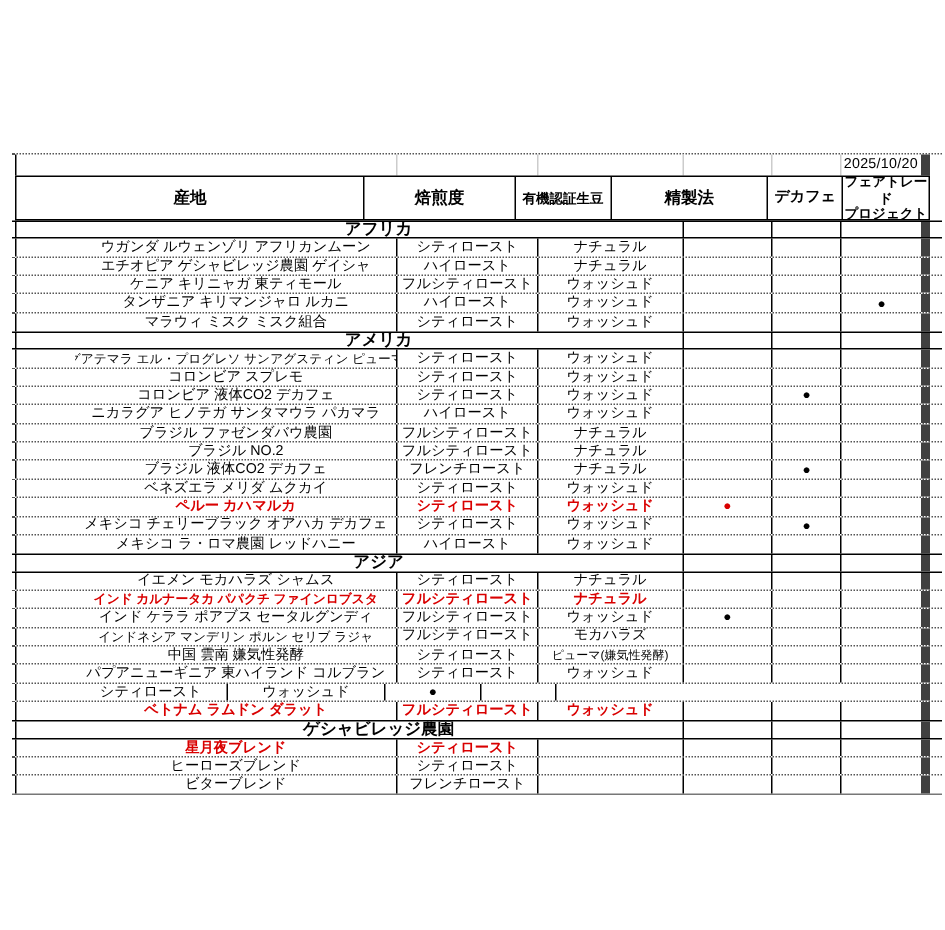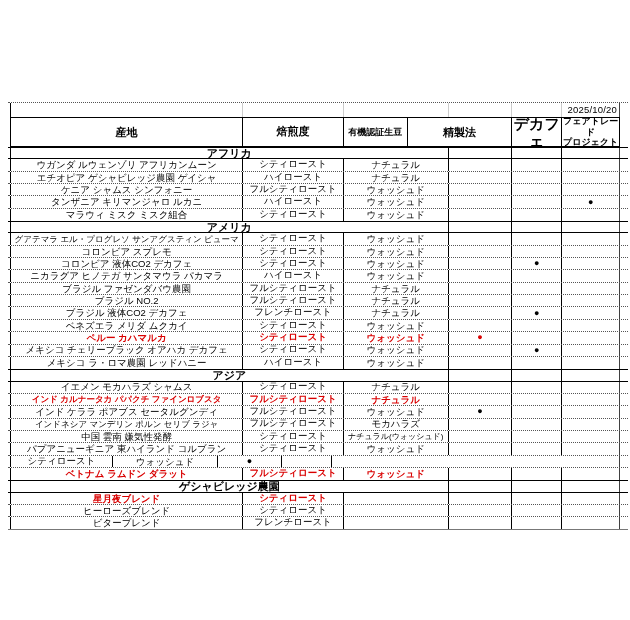--- a/index.html
+++ b/index.html
@@ -17,38 +17,38 @@
 
   
   .thead{position:absolute;left:8px;top:117px;width:620px;height:30px;box-sizing:border-box;}
   .thead .cells{display:flex;height:100%;margin-left:2px;width:610px;box-sizing:border-box;
                 border:1px solid #000;}
   .hcell{box-sizing:border-box;border-left:1px solid #000;display:flex;align-items:center;
          justify-content:center;text-align:center;font-weight:bold;font-size:11px;
          white-space:pre-line;line-height:1.15;}
   .hcell:first-child{border-left:none;}
   .hcell.small{font-size:9px;}
-  .hcell.mid{font-size:15px;}
+  .hcell.mid{font-size:10px;}
 
   
   .tbody{position:absolute;left:8px;top:147px;width:620px;box-sizing:border-box;}
   .row{position:relative;height:12.35px;box-sizing:border-box;border-bottom:1px dotted #555;}
   .row.section{border-top:1px solid #000;border-bottom:1px solid #000;}
   .row.nobot{border-bottom:none;}
   .row.lastrow{border-bottom:1px solid #777;}
   .cells{display:flex;height:100%;margin-left:2px;width:610px;box-sizing:border-box;
-         border-left:1px solid #000;border-right:1px solid #404040;}
+         border-left:1px solid #000;border-right:6px solid #404040;}
   .cell{box-sizing:border-box;border-left:1px solid #000;height:100%;overflow:hidden;
         display:flex;align-items:center;justify-content:center;text-align:center;
         font-size:9.5px;white-space:nowrap;line-height:1;}
-  .cell:first-child{border-left:none;}
+  .cell:first-child{border-left:none;margin-left:39px;}
   .section .cell{font-weight:bold;font-size:11px;}
   .row.redrow .cell{color:var(--red,#d90000);font-weight:bold;}
   .dot{font-size:9px;line-height:1;}
-  .c0{width:232px;} .c1{width:101px;font-family:Liberation Mono, monospace;} .c2{width:105px;}
+  .c0{width:232px;} .c1{width:101px;} .c2{width:105px;}
   .c3{width:64px;}  .c4{width:50px;}  .c5{width:58px;}
   .cmerge{width:438px;}
 </style>
 </head>
 <body>
 
 <div class="sheet">
 
   <div class="daterow">
     <div class="cells">
@@ -99,21 +99,21 @@
           <div class="cell c0">エチオピア ゲシャビレッジ農園 ゲイシャ</div>
           <div class="cell c1">ハイロースト</div>
           <div class="cell c2">ナチュラル</div>
           <div class="cell c3"></div>
           <div class="cell c4"></div>
           <div class="cell c5"></div>
         </div>
       </div>
       <div class="row">
         <div class="cells">
-          <div class="cell c0">ケニア シャムス シンフォニー</div>
+          <div class="cell c0">ケニア キリニャガ 東ティモール</div>
           <div class="cell c1">フルシティロースト</div>
           <div class="cell c2">ウォッシュド</div>
           <div class="cell c3"></div>
           <div class="cell c4"></div>
           <div class="cell c5"></div>
         </div>
       </div>
       <div class="row">
         <div class="cells">
           <div class="cell c0">タンザニア キリマンジャロ ルカニ</div>
@@ -309,21 +309,21 @@
           <div class="cell c2">モカハラズ</div>
           <div class="cell c3"></div>
           <div class="cell c4"></div>
           <div class="cell c5"></div>
         </div>
       </div>
       <div class="row">
         <div class="cells">
           <div class="cell c0">中国 雲南 嫌気性発酵</div>
           <div class="cell c1">シティロースト</div>
-          <div class="cell c2" style="font-size: 8px;">ナチュラル(ウォッシュド)</div>
+          <div class="cell c2" style="font-size: 8px;">ピューマ(嫌気性発酵)</div>
           <div class="cell c3"></div>
           <div class="cell c4"></div>
           <div class="cell c5"></div>
         </div>
       </div>
       <div class="row">
         <div class="cells">
           <div class="cell c0">パプアニューギニア 東ハイランド コルブラン</div>
           <div class="cell c1">シティロースト</div>
           <div class="cell c2">ウォッシュド</div>

